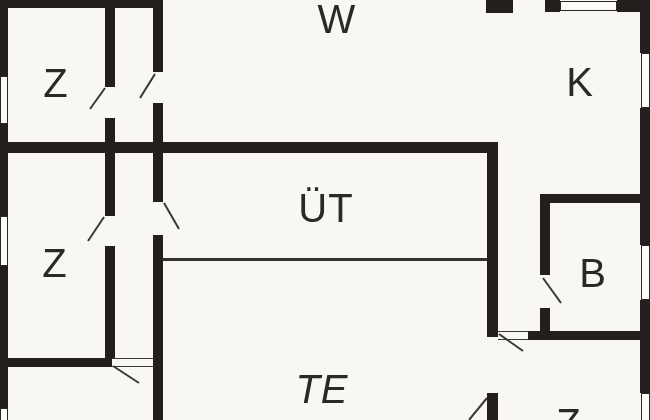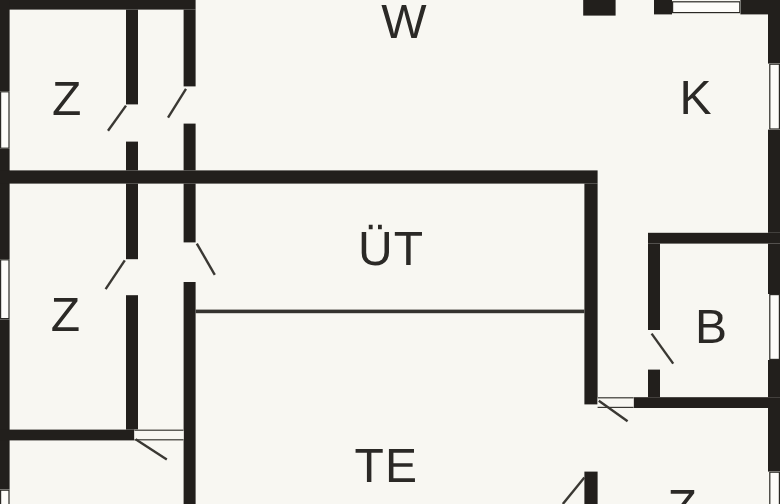--- a/index.html
+++ b/index.html
@@ -81,15 +81,15 @@
       <line x1="543" y1="278" x2="561" y2="303" stroke="#3a3833" stroke-width="2"></line>
       <line x1="499" y1="334" x2="523" y2="351" stroke="#3a3833" stroke-width="2"></line>
       <line x1="469" y1="420" x2="487" y2="398" stroke="#3a3833" stroke-width="2"></line>
     </svg>
     <div class="room-label" style="left: 337px; top: 19px; color: rgb(43, 41, 38);">W</div>
     <div class="room-label" style="left: 56px; top: 83px; color: rgb(43, 41, 38);">Z</div>
     <div class="room-label" style="left: 580px; top: 82px; color: rgb(43, 41, 38);">K</div>
     <div class="room-label" style="left: 55px; top: 263px; color: rgb(43, 41, 38);">Z</div>
     <div class="room-label" style="left: 326px; top: 196px; color: rgb(43, 41, 38); margin-top: 12px;">ÜT</div>
     <div class="room-label" style="left: 593px; top: 273px; color: rgb(43, 41, 38);">B</div>
-    <div class="room-label" style="left: 322px; top: 389px; color: rgb(43, 41, 38);">TE</div>
+    <div class="room-label" style="left: 322px; top: 389px; color: rgb(43, 41, 38); font-style: italic;">TE</div>
     <div class="room-label" style="left: 569px; top: 423px; color: rgb(43, 41, 38);">Z</div>
   </div>
 
 </body></html>

